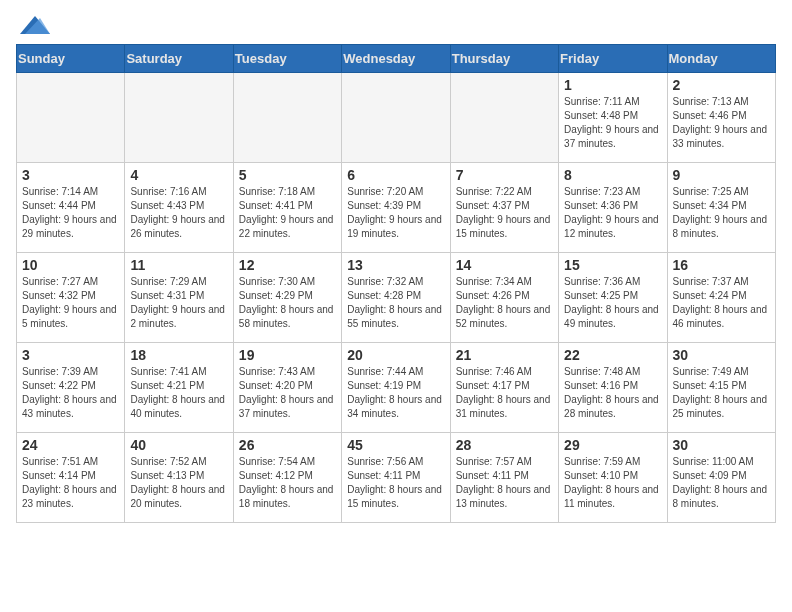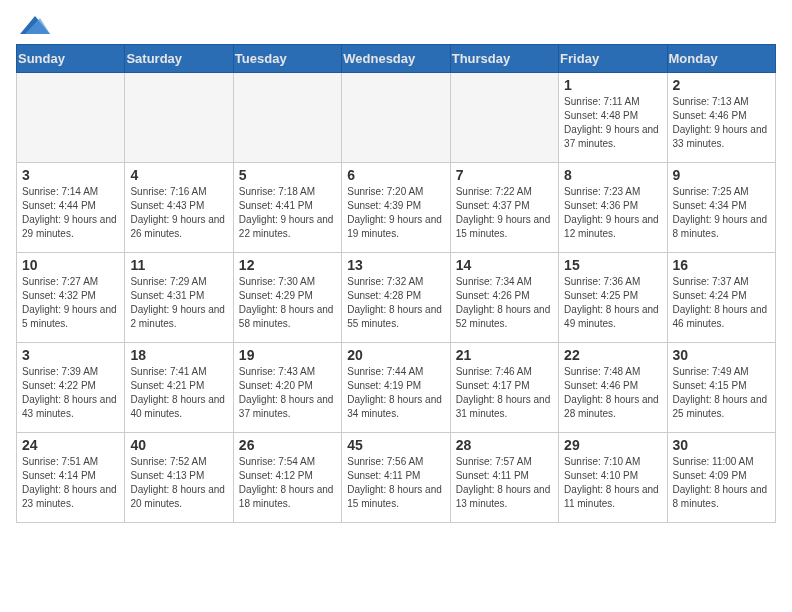--- a/index.html
+++ b/index.html
@@ -281,21 +281,21 @@
         <td>
           <span class="day-number">21</span>
           <div class="day-info">Sunrise: 7:46 AM
 Sunset: 4:17 PM
 Daylight: 8 hours
 and 31 minutes.</div>
         </td>
         <td>
           <span class="day-number">22</span>
           <div class="day-info">Sunrise: 7:48 AM
-Sunset: 4:46 PM
+Sunset: 4:16 PM
 Daylight: 8 hours
 and 28 minutes.</div>
         </td>
         <td>
           <span class="day-number">30</span>
           <div class="day-info">Sunrise: 7:49 AM
 Sunset: 4:15 PM
 Daylight: 8 hours
 and 25 minutes.</div>
         </td>
@@ -331,21 +331,21 @@
         </td>
         <td>
           <span class="day-number">28</span>
           <div class="day-info">Sunrise: 7:57 AM
 Sunset: 4:11 PM
 Daylight: 8 hours
 and 13 minutes.</div>
         </td>
         <td>
           <span class="day-number">29</span>
-          <div class="day-info">Sunrise: 7:10 AM
+          <div class="day-info">Sunrise: 7:59 AM
 Sunset: 4:10 PM
 Daylight: 8 hours
 and 11 minutes.</div>
         </td>
         <td>
           <span class="day-number">30</span>
           <div class="day-info">Sunrise: 11:00 AM
 Sunset: 4:09 PM
 Daylight: 8 hours
 and 8 minutes.</div>

